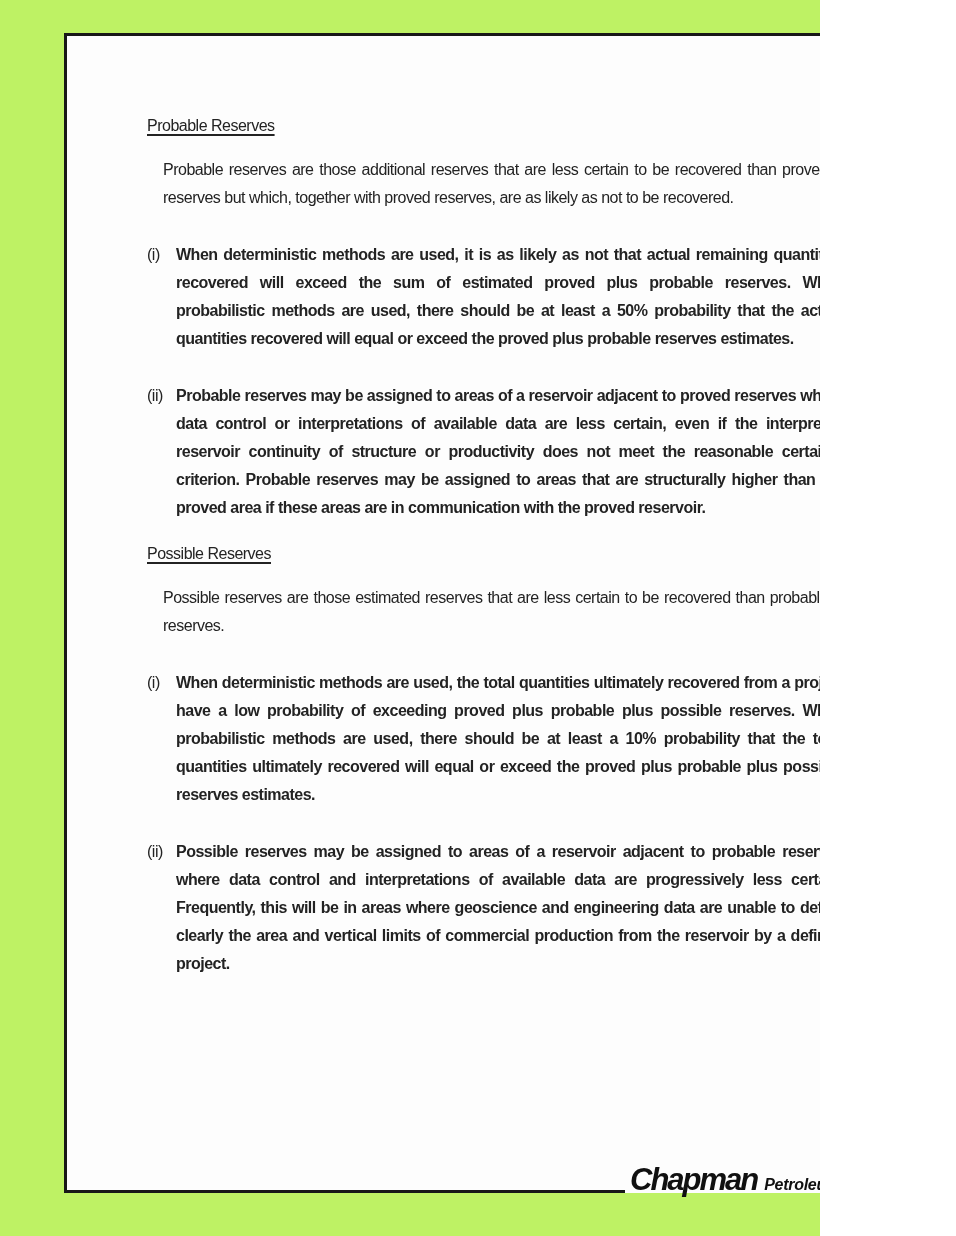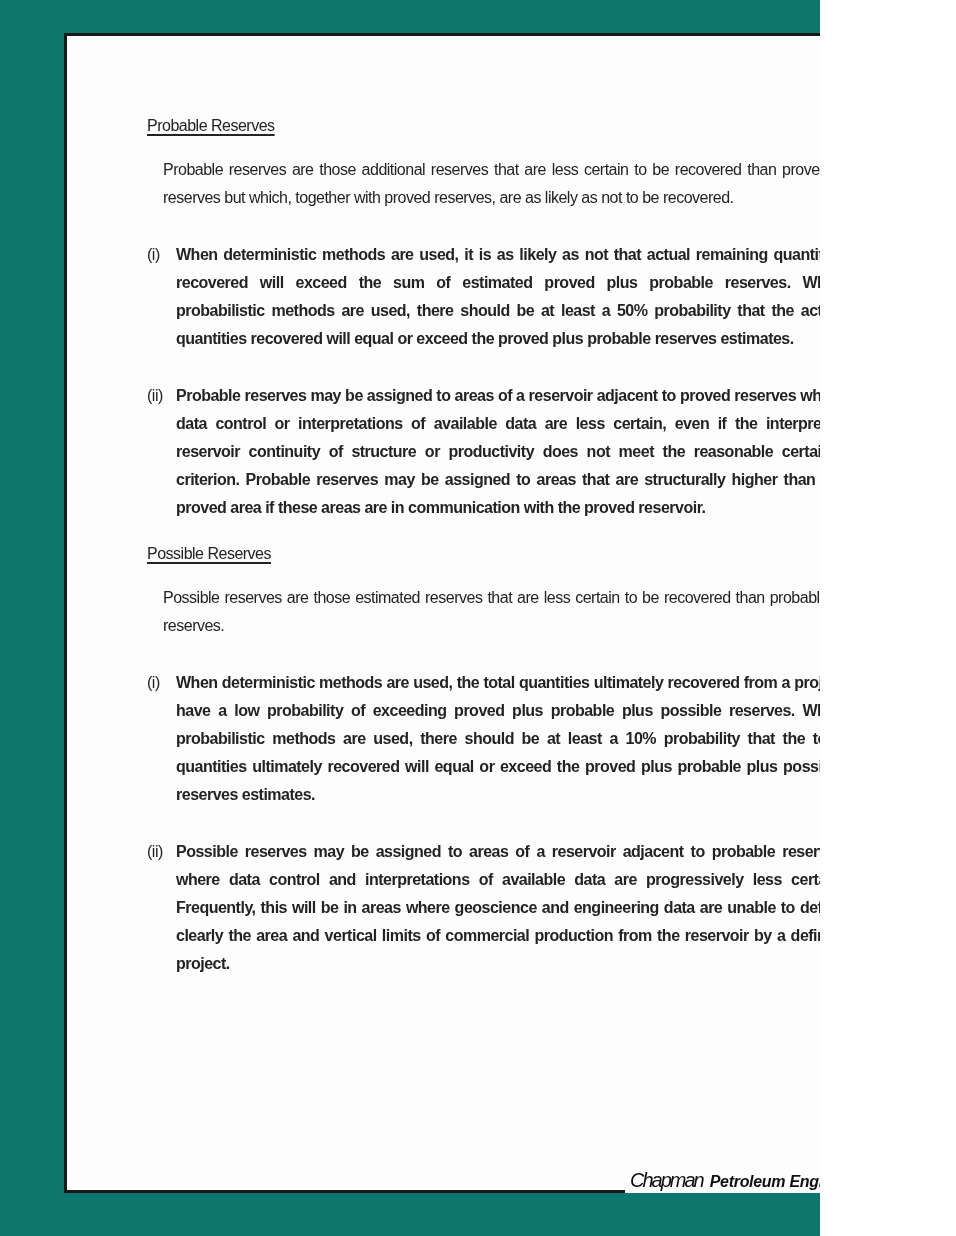--- a/index.html
+++ b/index.html
@@ -1,20 +1,20 @@
 <!DOCTYPE html>
 <html><head>
 <meta charset="utf-8">
 <style>
   html, body { margin: 0; padding: 0; background: #ffffff; }
   .page {
     position: relative;
     width: 820px;
     height: 1236px;
-    background: #0f766e;
+    background: #bef264;
     font-family: "Liberation Sans", "DejaVu Sans", sans-serif;
     color: #232323;
     overflow: hidden;
   }
   .frame {
     position: absolute;
     left: 64px;
     top: 33px;
     width: 857px;
     height: 1160px;
@@ -75,23 +75,23 @@
   .logo {
     position: absolute;
     left: 630px;
     top: 1164px;
     display: inline-flex;
     align-items: baseline;
     white-space: nowrap;
     color: #101010;
   }
   .logo-main {
-    font-size: 20px;
+    font-size: 31px;
     line-height: 32px;
-    font-weight: normal;
+    font-weight: bold;
     font-style: italic;
     letter-spacing: -2px;
   }
   .logo-sub {
     font-size: 16px;
     font-weight: bold;
     font-style: italic;
     letter-spacing: -0.3px;
     margin-left: 7px;
   }

